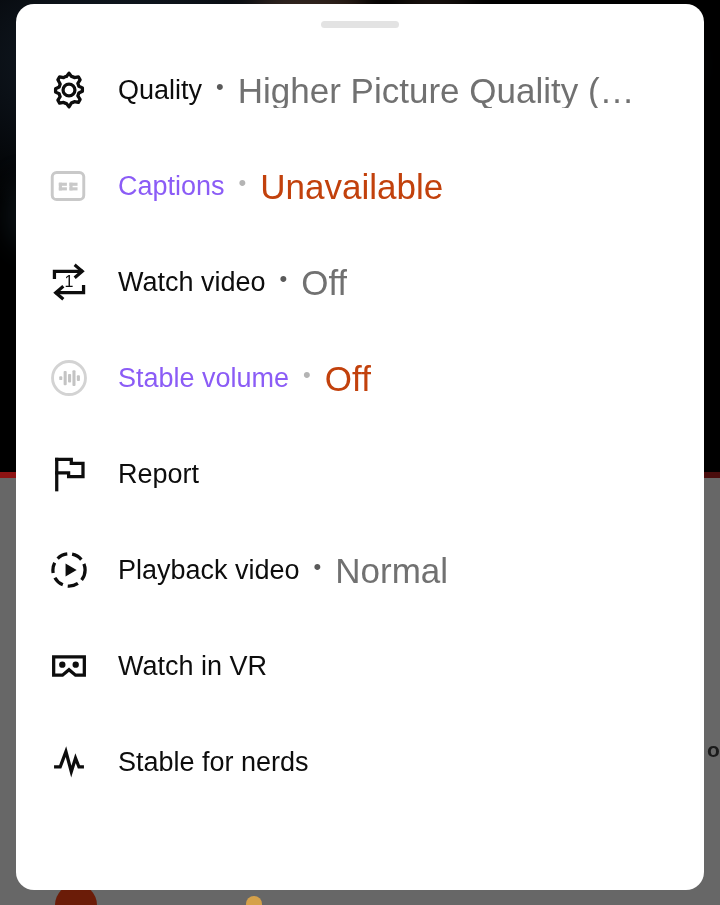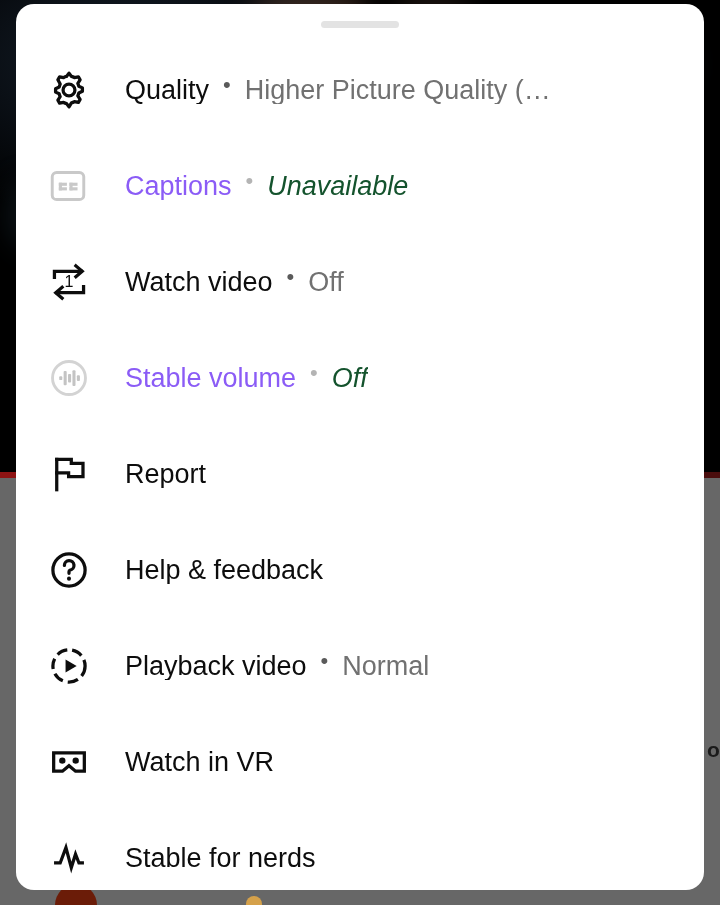--- a/index.html
+++ b/index.html
@@ -136,47 +136,47 @@
     width: 56px;
     min-width: 56px;
     height: 46px;
     display: flex;
     align-items: center;
     justify-content: flex-start;
   }
 
   .row-text {
     display: flex;
-    align-items: flex-start;
-    margin-left: 23px;
+    align-items: center;
+    margin-left: 16px;
     white-space: nowrap;
     overflow: hidden;
   }
 
   .row-label {
     font-size: 27px;
     color: #0d0d0d;
     line-height: 1;
   }
   .row-sep {
     font-size: 22px;
     color: #5a5a5a;
     margin: 0 14px;
     line-height: 1;
     position: relative;
     top: -3px;
   }
   .row-value {
-    font-size: 27px;
+    font-size: 35px;
     color: #717171;
     line-height: 1;
   }
 
   .row.disabled .row-label { color: #8b5cf6; }
-  .row.disabled .row-value { color: #14532d; font-style: italic; }
+  .row.disabled .row-value { color: #c2410c; }
   .row.disabled .row-sep   { color: #b4b4b4; }
 
   svg { display: block; overflow: visible; }
 </style>
 </head>
 <body>
 
 <div id="screen">
 
   <div class="video-bg">
@@ -276,34 +276,20 @@
             <polyline points="5.6,4.4 13.2,4.4 13.2,6.4 19.3,6.4 19.3,13.4 11.8,13.4 11.8,11.4 5.6,11.4"></polyline>
           </svg>
         </div>
         <div class="row-text">
           <span class="row-label">Report</span>
           <span class="row-sep"></span>
           <span class="row-value"></span>
         </div>
       </div>
 
-      <div class="row">
-        <div class="row-icon">
-          <svg width="46" height="46" viewBox="0 0 24 24" fill="none">
-            <circle cx="12" cy="12" r="8.4" stroke="#0d0d0d" stroke-width="1.7"></circle>
-            <path d="M9.6 9.6a2.5 2.5 0 1 1 2.9 2.5c-.3.1-.5.4-.5.8v.8" stroke="#0d0d0d" stroke-width="1.7" stroke-linecap="round" fill="none"></path>
-            <circle cx="12" cy="16.5" r="1.05" fill="#0d0d0d"></circle>
-          </svg>
-        </div>
-        <div class="row-text">
-          <span class="row-label">Help &amp; feedback</span>
-          <span class="row-sep"></span>
-          <span class="row-value"></span>
-        </div>
-      </div>
 
       <div class="row">
         <div class="row-icon">
           <svg width="46" height="46" viewBox="0 0 24 24" fill="none">
             <circle cx="12" cy="12" r="8.4" stroke="#0d0d0d" stroke-width="1.7" stroke-dasharray="5.6 2.6" stroke-linecap="butt"></circle>
             <path d="M10.2 8.6 16 12l-5.8 3.4z" fill="#0d0d0d"></path>
           </svg>
         </div>
         <div class="row-text">
           <span class="row-label">Playback video</span>

